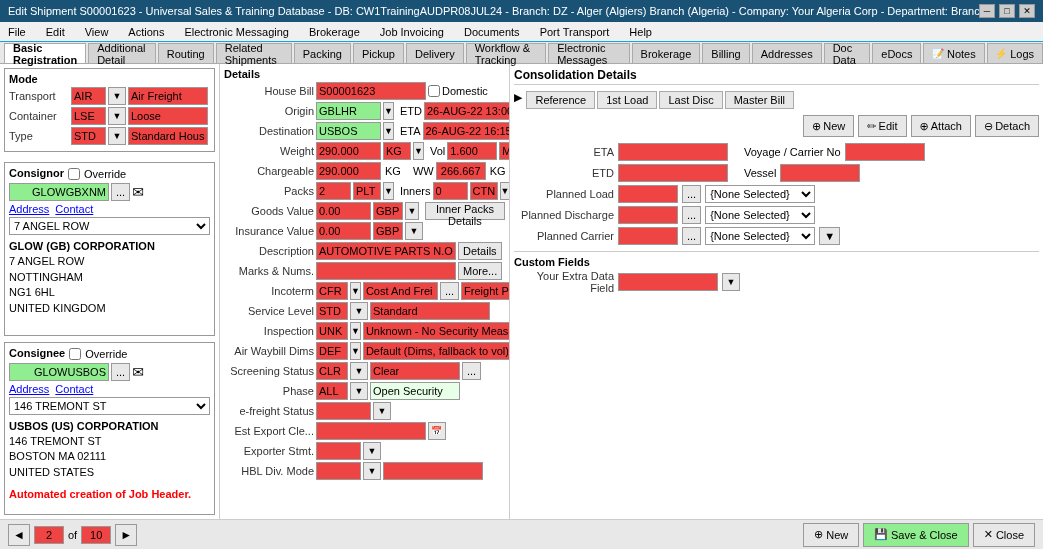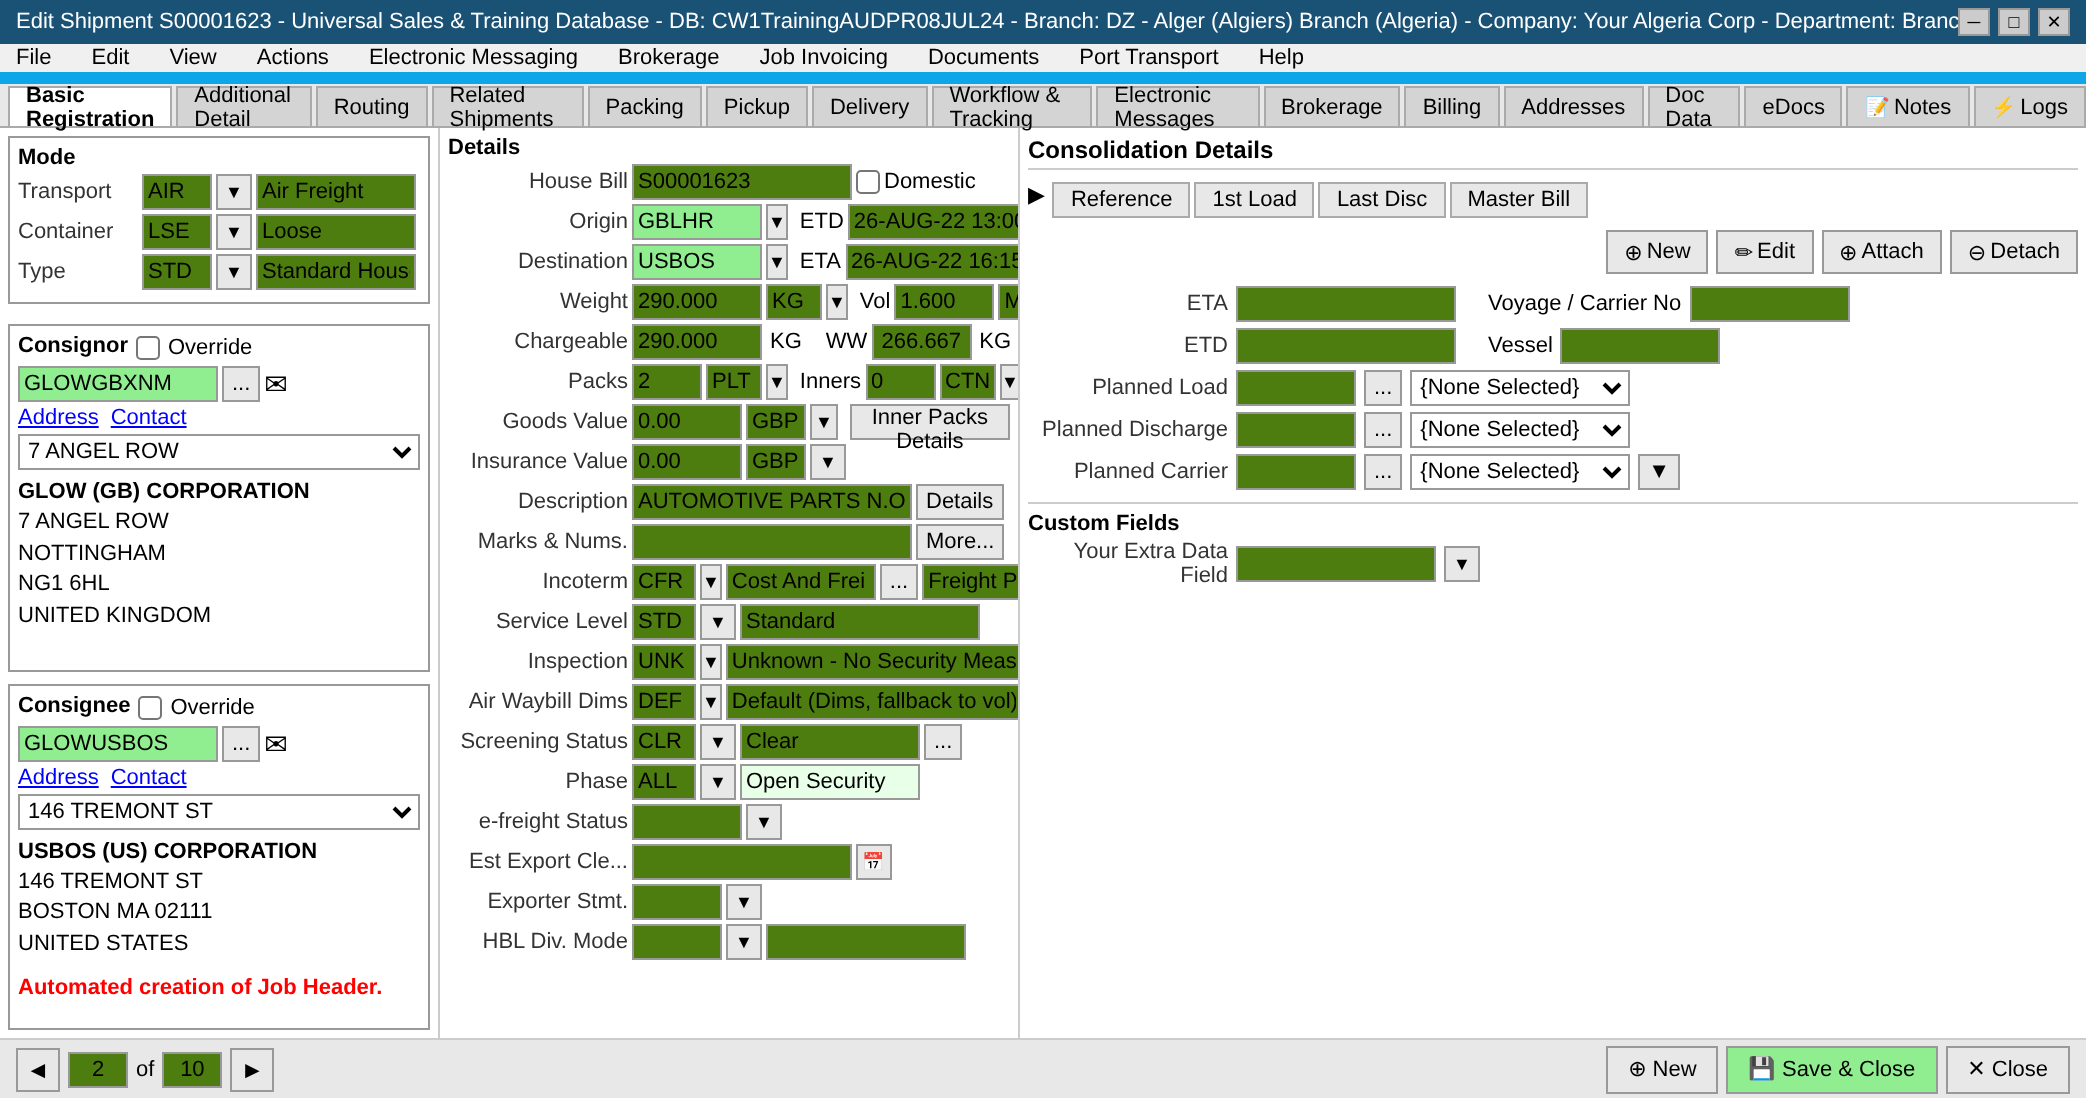--- a/index.html
+++ b/index.html
@@ -13,21 +13,21 @@
       align-items: center;
       justify-content: space-between;
       height: 22px;
     }
     .title-bar-text { font-size: 11px; white-space: nowrap; overflow: hidden; }
     .title-bar-buttons { display: flex; gap: 4px; }
     .title-btn { background: #ccc; border: 1px solid #999; width: 16px; height: 14px; cursor: pointer; font-size: 9px; display: flex; align-items: center; justify-content: center; }
     
     .menu-bar {
       background: #f0f0f0;
-      border-bottom: 6px solid #0ea5e9;
+      border-bottom: 1px solid #0ea5e9;
       display: flex;
       padding: 2px 4px;
       gap: 12px;
       height: 20px;
       align-items: center;
     }
     .menu-item { cursor: pointer; padding: 1px 4px; font-size: 11px; }
     
     .tab-bar {
       background: #e8e8e8;
@@ -86,21 +86,21 @@
       font-size: 11px;
       text-align: left;
       color: #333;
     }
     
     input[type="text"] {
       border: 1px solid #999;
       padding: 1px 2px;
       font-size: 11px;
       height: 18px;
-      background: #4d7c0f;
+      background: #ef4444;
     }
     
     select {
       border: 1px solid #999;
       font-size: 11px;
       height: 18px;
       background: white;
     }
     
     .dropdown-btn {
@@ -131,20 +131,21 @@
     }
     
     .consignor-section, .consignee-section {
       border: 1px solid #999;
       padding: 4px;
       flex: 1;
     }
     
     .green-input {
       background: #90EE90 !important;
+      text-align: right;
     }
     
     .company-address {
       font-size: 10px;
       line-height: 1.4;
       margin-top: 2px;
     }
     
     .override-row {
       display: flex;

